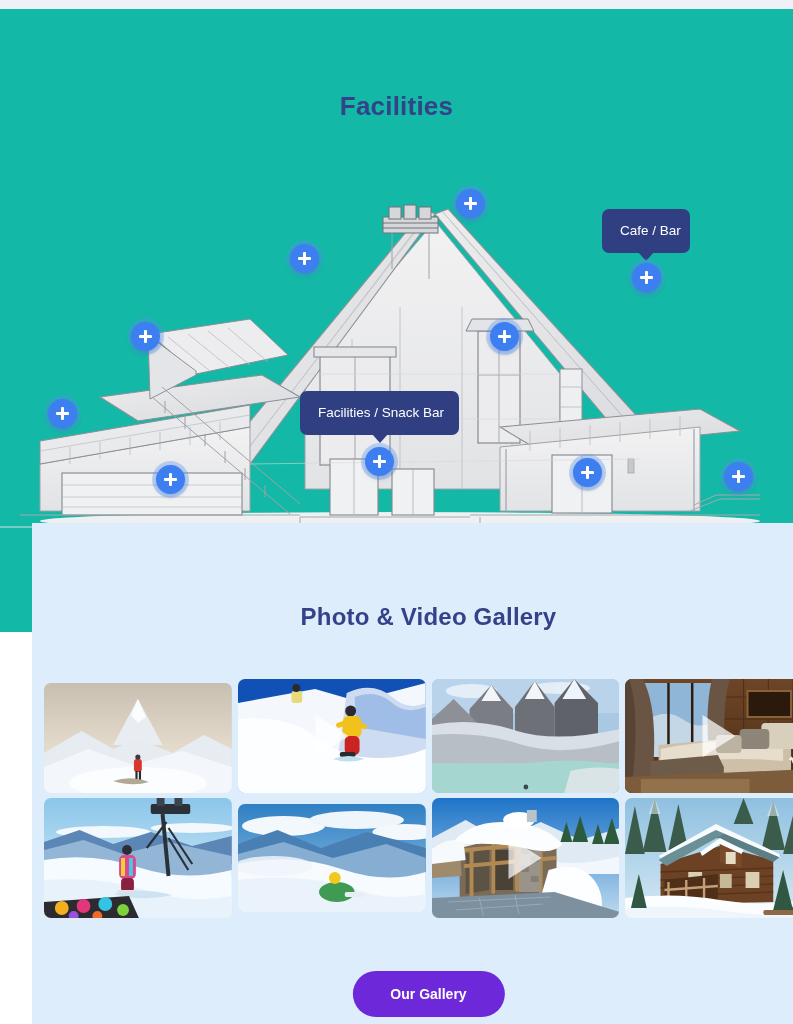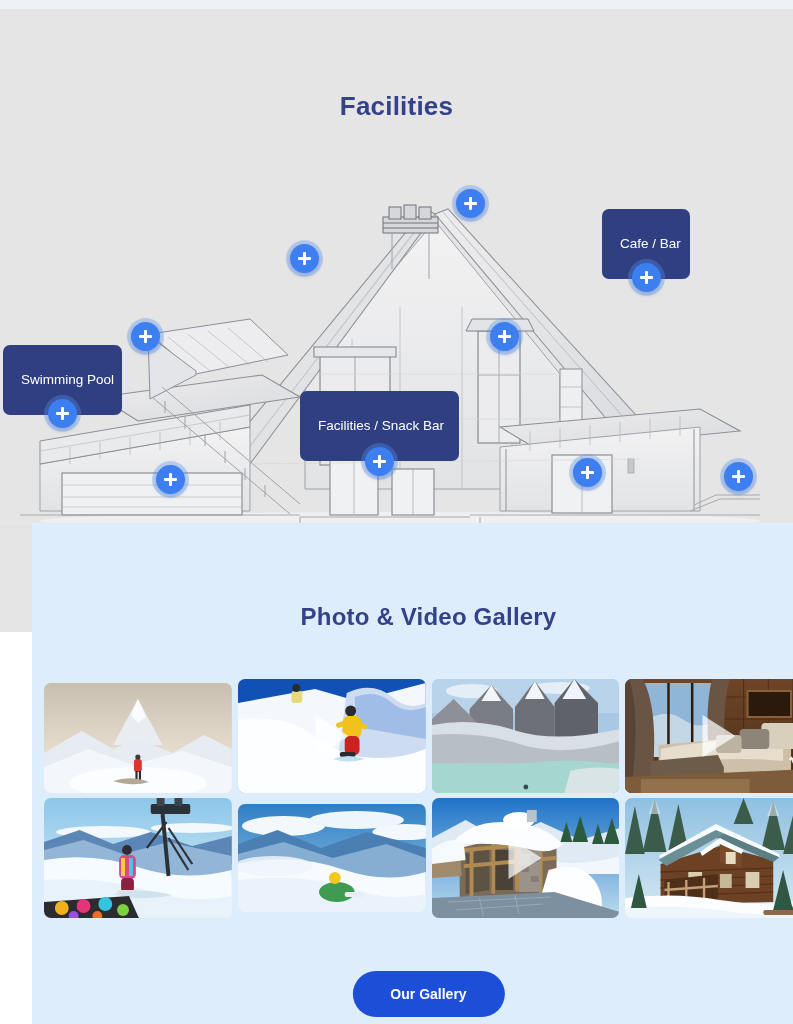--- a/index.html
+++ b/index.html
@@ -18,21 +18,21 @@
   .top-strip {
     position: absolute; top: 0; left: 0;
     width: 793px; height: 9px;
     background: #eef1f6;
   }
 
   
   .facilities-section {
     position: absolute; top: 9px; left: 0;
     width: 793px; height: 623px;
-    background: #e5e5e5;
+    background: #14b8a6;
     overflow: hidden;
   }
 
   .section-title {
     position: absolute;
     left: 0; width: 793px;
     text-align: center;
     font-weight: bold;
     color: #334289;
     letter-spacing: .2px;
@@ -65,21 +65,21 @@
   .hotspot::after  { width: 2.6px; height: 13px; }
 
   
   .tip {
     position: absolute;
     background: #2f3f82;
     color: #ffffff;
     border-radius: 7px;
     font-size: 13.5px;
     line-height: 1;
-    padding: 28px 18px;
+    padding: 15px 18px;
     white-space: nowrap;
     text-align: center;
   }
   .tip::after {
     content: "";
     position: absolute;
     bottom: -8px; left: 50%;
     margin-left: -8px;
     width: 0; height: 0;
     border-left: 8px solid transparent;
@@ -124,21 +124,21 @@
     border-bottom: 21px solid transparent;
     border-left: 33px solid rgba(255,255,255,.72);
     pointer-events: none;
   }
 
   
   .cta {
     position: absolute;
     left: 50%; transform: translateX(-50%);
     top: 448px;
-    background: #1d4ed8;
+    background: #6d28d9;
     color: #ffffff;
     font-weight: bold;
     font-size: 14px;
     border: none;
     border-radius: 24px;
     padding: 15px 38px;
     cursor: pointer;
     font-family: "Liberation Sans", sans-serif;
   }
 </style>
@@ -304,21 +304,20 @@
         <line x1="0" y1="368" x2="793" y2="368" stroke="#dcdee1" stroke-width="1"></line>
 
         <g stroke="#d4d6d9" stroke-width=".6">
           <line x1="305" y1="215" x2="560" y2="215"></line>
           <line x1="305" y1="260" x2="560" y2="260"></line>
           <line x1="250" y1="305" x2="640" y2="300"></line>
         </g>
       </svg>
     </div>
 
-    <div class="tip" style="left:3px;  top:336px; width:119px;">Swimming Pool</div>
     <div class="tip" style="left:602px; top:200px; width:88px;">Cafe / Bar</div>
     <div class="tip" style="left:300px; top:382px; width:159px;">Facilities / Snack Bar</div>
 
     <div class="hotspot" style="left:456px; top:180px;"></div>
     <div class="hotspot" style="left:290px; top:235px;"></div>
     <div class="hotspot" style="left:632px; top:254px;"></div>
     <div class="hotspot" style="left:131px; top:313px;"></div>
     <div class="hotspot" style="left:490px; top:313px;"></div>
     <div class="hotspot" style="left:48px;  top:390px;"></div>
     <div class="hotspot" style="left:365px; top:438px;"></div>

